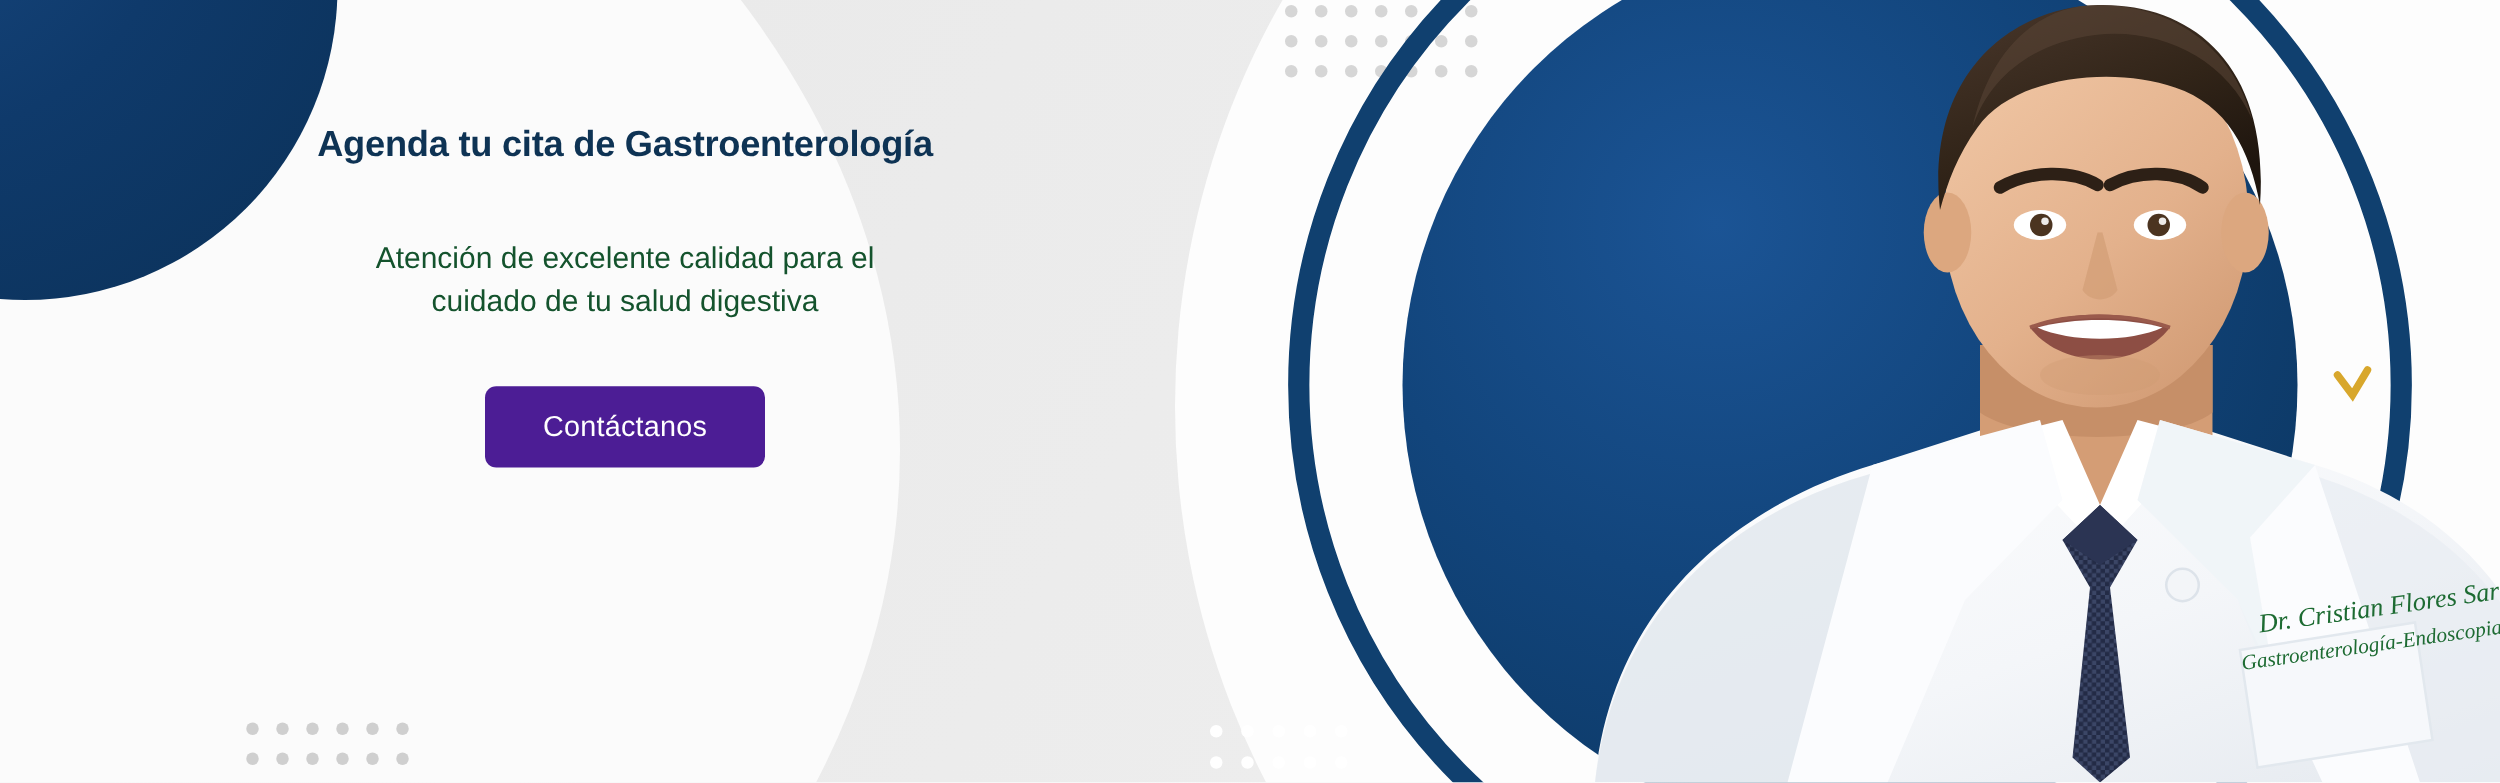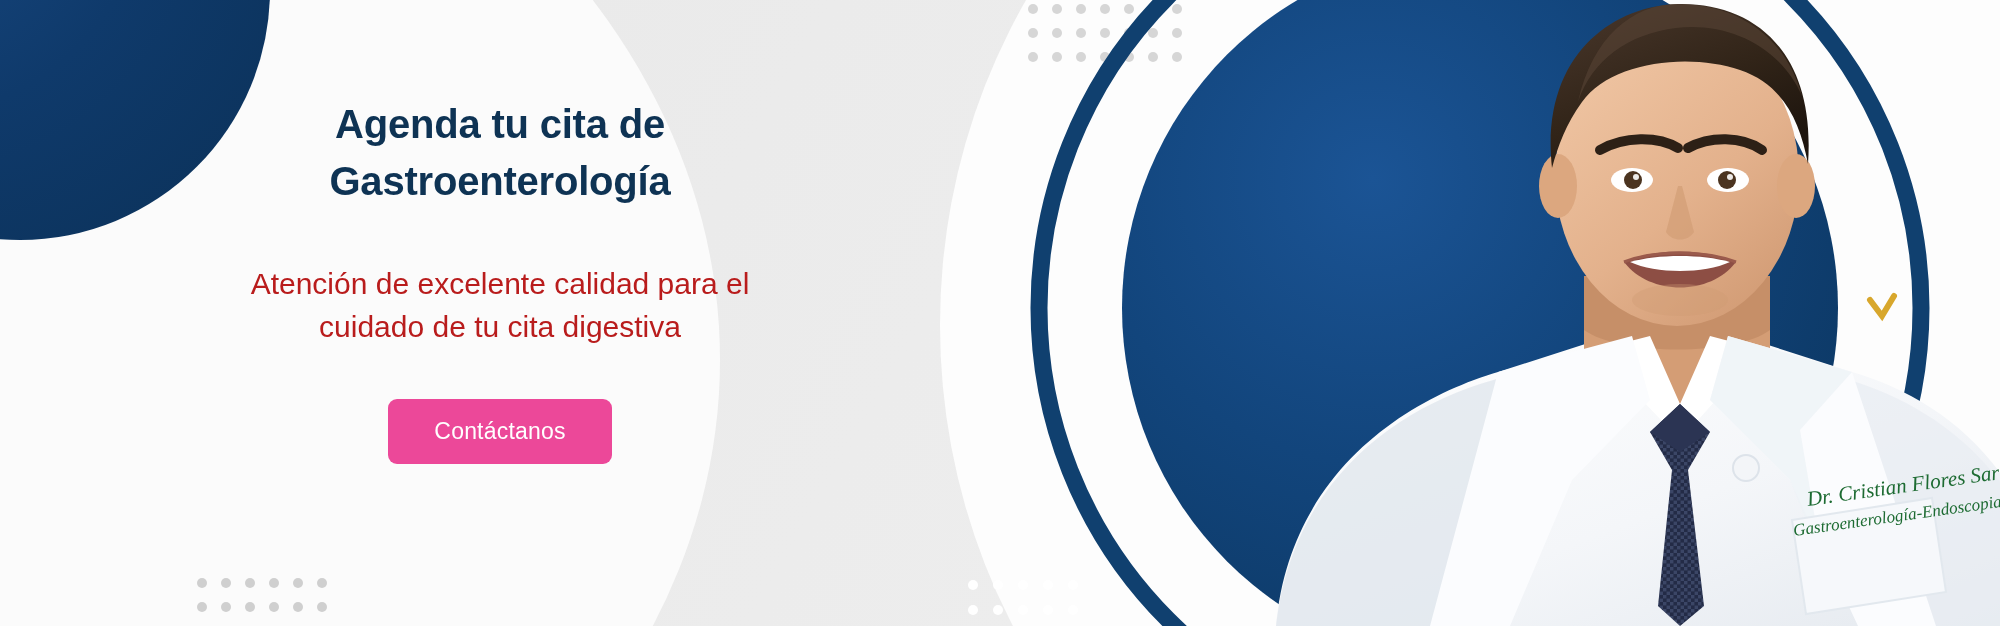--- a/index.html
+++ b/index.html
@@ -103,42 +103,42 @@
   .content {
     position: absolute;
     left: 180px;
     top: 96px;
     width: 640px;
     text-align: center;
   }
   .headline {
     margin: 0;
     color: #0e3354;
-    font-size: 40px;
+    font-size: 29px;
     line-height: 1.42;
     font-weight: bold;
     letter-spacing: -0.2px;
     font-stretch: condensed;
   }
   .headline .line { display: block; }
   .subhead {
     margin: 52px 0 0 0;
-    color: #b91c1c;
-    font-size: 30px;
+    color: #14532d;
+    font-size: 24px;
     line-height: 1.46;
     font-weight: normal;
   }
   .subhead .line { display: block; }
   .cta-wrap {
     margin-top: 50px;
   }
   .cta {
     display: inline-block;
     border: none;
-    background: #ec4899;
+    background: #4c1d95;
     color: #ffffff;
     font-size: 23px;
     font-family: "Liberation Sans", sans-serif;
     padding: 19px 46px;
     border-radius: 9px;
     cursor: pointer;
     letter-spacing: 0.2px;
   }
 </style>
 </head>
@@ -291,20 +291,20 @@
       <text x="614" y="536" font-family="'Liberation Serif', serif" font-style="italic" font-size="17" fill="#1d6b32" transform="rotate(-8 614 536)">Gastroenterología-Endoscopia Digestiva</text>
     </g>
   </svg>
 
   <div class="content">
     <h1 class="headline">
       <span class="line">Agenda tu cita de Gastroenterología</span>
     </h1>
     <p class="subhead">
       <span class="line">Atención de excelente calidad para el</span>
-      <span class="line">cuidado de tu cita digestiva</span>
+      <span class="line">cuidado de tu salud digestiva</span>
     </p>
     <div class="cta-wrap">
       <button class="cta">Contáctanos</button>
     </div>
   </div>
 
 </div>
 
 </body></html>

